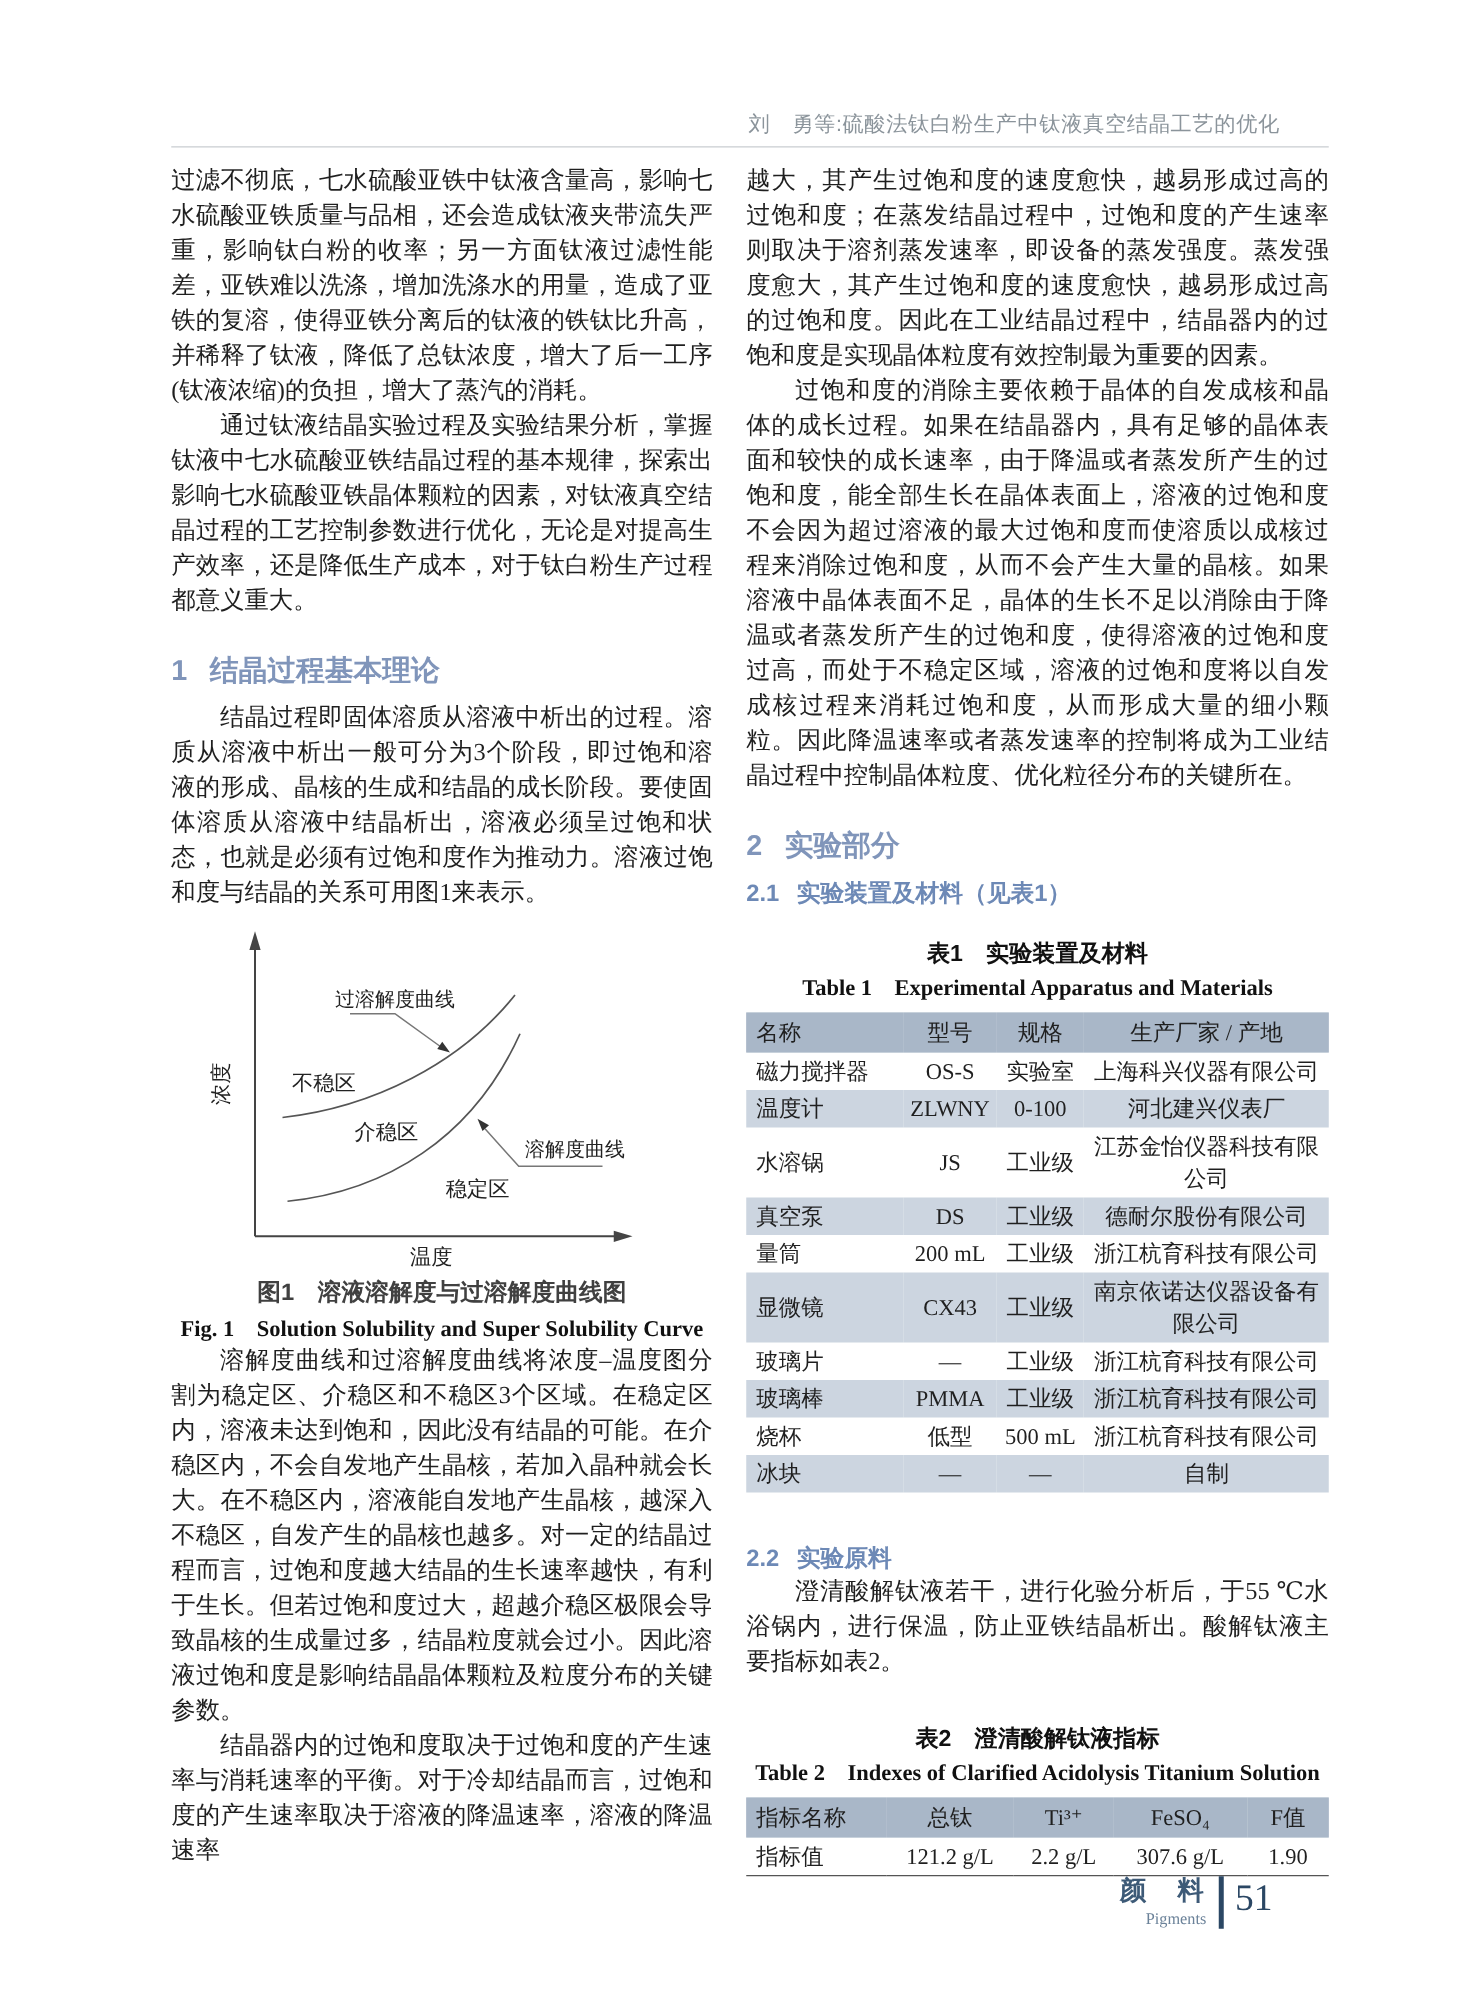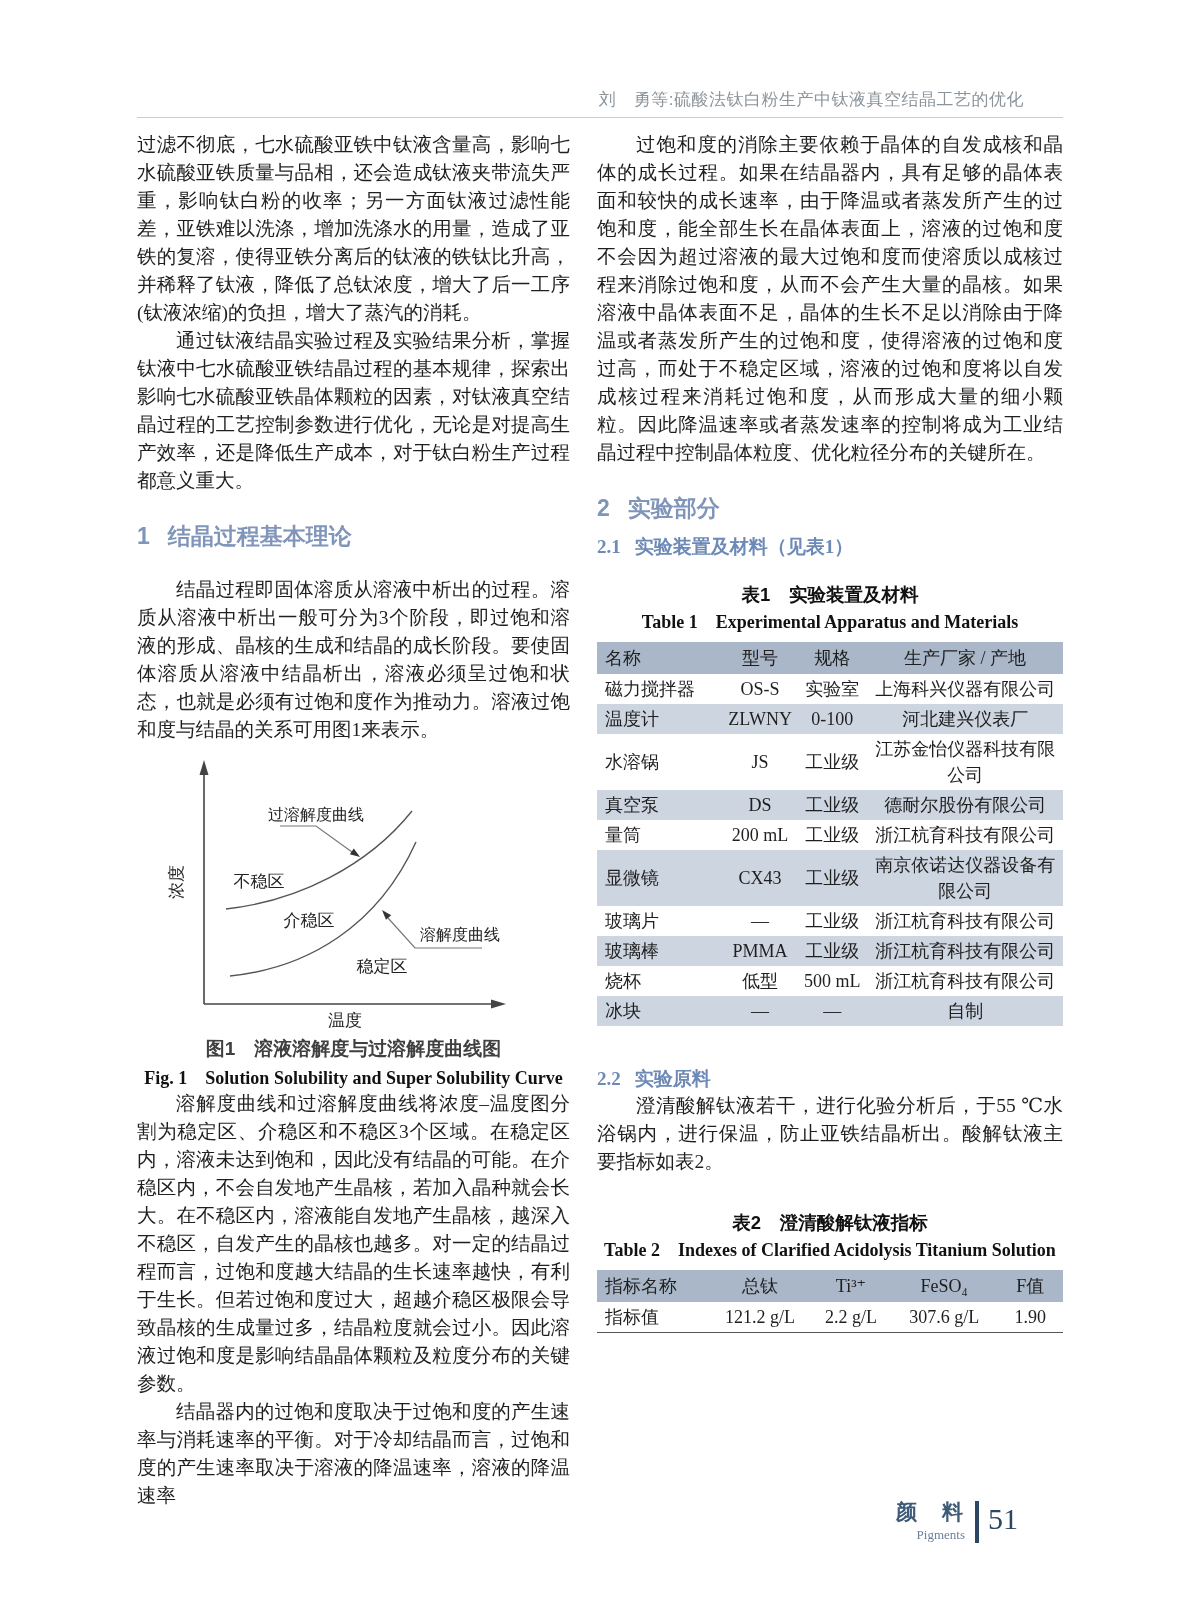--- a/index.html
+++ b/index.html
@@ -6,27 +6,27 @@
   .page{position:relative;width:1148px;height:1600px;background:#fff;overflow:hidden;
         font-family:"Liberation Serif","DejaVu Serif",serif;color:#1f1f1f;}
   .running-head{position:absolute;top:88px;right:124px;font-size:17px;color:#8b949b;
         font-family:"Liberation Sans","DejaVu Sans",sans-serif;letter-spacing:.5px;}
   .head-rule{position:absolute;top:117px;left:137px;width:926px;border-top:1.5px solid #c9cdd1;}
   .columns{position:absolute;top:131px;left:137px;display:flex;gap:27px;}
   .col-left{width:433px;}
   .col-right{width:466px;}
   p.body{margin:0;font-size:19.5px;line-height:28px;text-align:justify;}
   .p-indent{text-indent:2em;}
-  .sec-h1{margin:26px 0 24px;font-family:"Liberation Sans","DejaVu Sans",sans-serif;
+  .sec-h1{margin:26px 0 9px;font-family:"Liberation Sans","DejaVu Sans",sans-serif;
         font-weight:bold;font-size:23px;color:#8095ba;}
   .sec-h1 .num{margin-right:18px;}
   .sec-h2{margin:26px 0 10px;font-family:"Liberation Sans","DejaVu Sans",sans-serif;
         font-weight:bold;font-size:23px;color:#8095ba;}
   .sec-h2 .num{margin-right:18px;}
-  .sub-h{margin:6px 0 0;font-family:Liberation Serif, serif;
+  .sub-h{margin:6px 0 0;font-family:Liberation Sans, sans-serif;
         font-weight:bold;font-size:19px;color:#6d89b6;}
   .sub-h .num{margin-right:14px;}
   .figure-block{margin-top:10px;text-align:center;}
   .figure-block svg{display:block;margin:0 auto;}
   .fig-cap-zh{margin-top:2px;font-family:"Liberation Sans","DejaVu Sans",sans-serif;
         font-weight:bold;font-size:19px;color:#404040;}
   .fig-cap-en{margin-top:4px;font-weight:bold;font-size:18px;color:#111;}
   .after-fig{margin-top:18px;}
   .tbl-cap{margin-top:22px;text-align:center;}
   .tbl-cap-zh{font-family:"Liberation Sans","DejaVu Sans",sans-serif;font-weight:bold;
@@ -98,20 +98,21 @@
         </svg>
         <div class="fig-cap-zh">图1　溶液溶解度与过溶解度曲线图</div>
         <div class="fig-cap-en">Fig. 1　Solution Solubility and Super Solubility Curve</div>
       </div>
 
       <p class="body p-indent after-fig">溶解度曲线和过溶解度曲线将浓度–温度图分割为稳定区、介稳区和不稳区3个区域。在稳定区内，溶液未达到饱和，因此没有结晶的可能。在介稳区内，不会自发地产生晶核，若加入晶种就会长大。在不稳区内，溶液能自发地产生晶核，越深入不稳区，自发产生的晶核也越多。对一定的结晶过程而言，过饱和度越大结晶的生长速率越快，有利于生长。但若过饱和度过大，超越介稳区极限会导致晶核的生成量过多，结晶粒度就会过小。因此溶液过饱和度是影响结晶晶体颗粒及粒度分布的关键参数。</p>
       <p class="body p-indent">结晶器内的过饱和度取决于过饱和度的产生速率与消耗速率的平衡。对于冷却结晶而言，过饱和度的产生速率取决于溶液的降温速率，溶液的降温速率</p>
     </div>
 
     <div class="col-right">
+      <p class="body">越大，其产生过饱和度的速度愈快，越易形成过高的过饱和度；在蒸发结晶过程中，过饱和度的产生速率则取决于溶剂蒸发速率，即设备的蒸发强度。蒸发强度愈大，其产生过饱和度的速度愈快，越易形成过高的过饱和度。因此在工业结晶过程中，结晶器内的过饱和度是实现晶体粒度有效控制最为重要的因素。</p>
       <p class="body p-indent">过饱和度的消除主要依赖于晶体的自发成核和晶体的成长过程。如果在结晶器内，具有足够的晶体表面和较快的成长速率，由于降温或者蒸发所产生的过饱和度，能全部生长在晶体表面上，溶液的过饱和度不会因为超过溶液的最大过饱和度而使溶质以成核过程来消除过饱和度，从而不会产生大量的晶核。如果溶液中晶体表面不足，晶体的生长不足以消除由于降温或者蒸发所产生的过饱和度，使得溶液的过饱和度过高，而处于不稳定区域，溶液的过饱和度将以自发成核过程来消耗过饱和度，从而形成大量的细小颗粒。因此降温速率或者蒸发速率的控制将成为工业结晶过程中控制晶体粒度、优化粒径分布的关键所在。</p>
 
       <div class="sec-h2">
         <span class="num">2</span><span>实验部分</span>
       </div>
       <div class="sub-h">
         <span class="num">2.1</span><span>实验装置及材料（见表1）</span>
       </div>
 
       <div class="tbl-cap">

